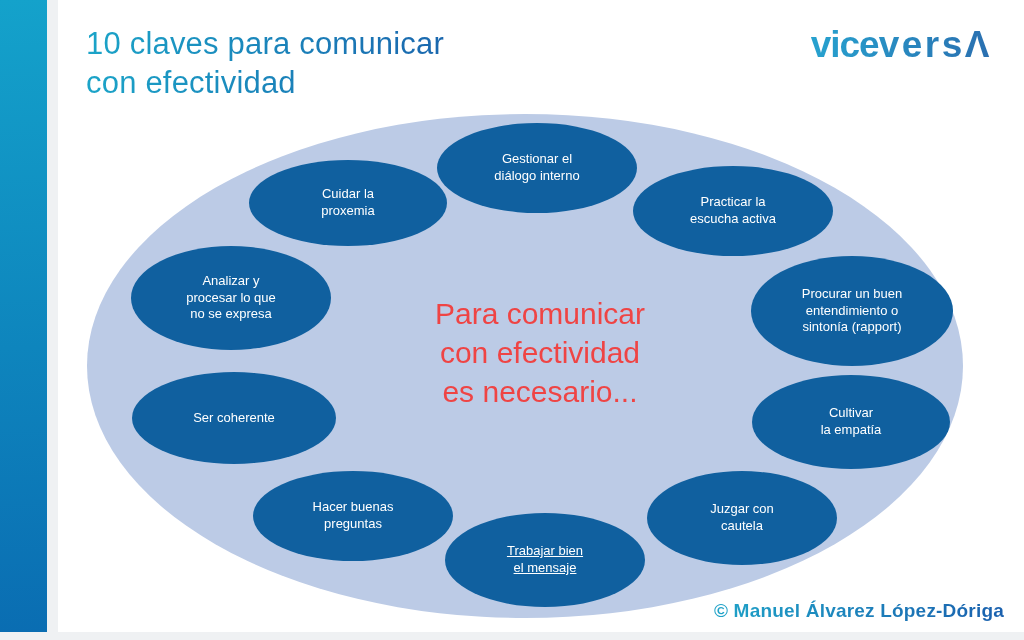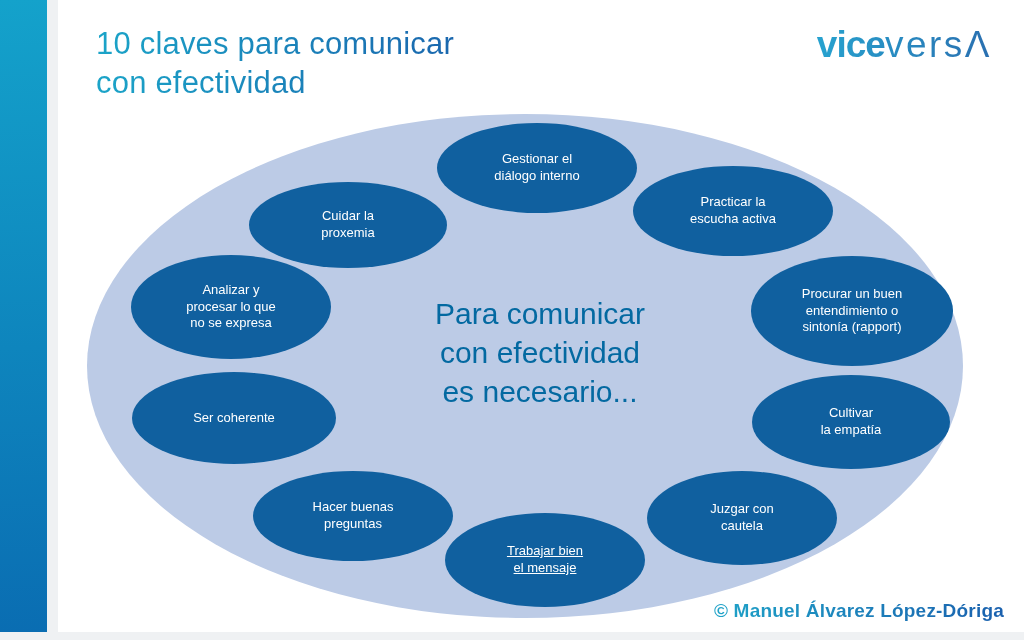--- a/index.html
+++ b/index.html
@@ -11,67 +11,67 @@
   
   .left-bar{
     position:absolute;left:0;top:0;width:47px;height:632px;
     background:linear-gradient(178deg,#14a2cb 0%,#0e85bd 55%,#0a6db2 100%);
   }
   .edge-v{position:absolute;left:47px;top:0;width:11px;height:632px;background:#eff1f3;}
   .edge-h{position:absolute;left:0;top:632px;width:1024px;height:8px;background:#eff1f3;}
 
   
   .title{
-    position:absolute;left:96px;top:24px;
+    position:absolute;left:86px;top:24px;
     font-size:31px;line-height:1.27;font-weight:500;letter-spacing:0.2px;
     white-space:pre-line;
     background:linear-gradient(90deg,#1ba4c8 0%,#1a67ae 100%);
     -webkit-background-clip:text;background-clip:text;color:transparent;
   }
 
   
   .logo{
     position:absolute;top:26px;right:32px;
     font-size:37px;line-height:1;
     background:linear-gradient(90deg,#27a2cf 0%,#2a6fb0 100%);
     -webkit-background-clip:text;background-clip:text;color:transparent;
     white-space:nowrap;
   }
   .logo .bold{font-weight:800;letter-spacing:-1px;text-align:right;}
-  .logo .light{font-weight:400;letter-spacing:2.5px;margin-top:28px;}
+  .logo .light{font-weight:700;letter-spacing:2.5px;margin-top:28px;}
 
   
   .stage{
     position:absolute;left:87px;top:114px;width:876px;height:504px;
     border-radius:50%;background:#bccbe6;
   }
   .center-text{
     position:absolute;left:340px;top:294px;width:400px;
     text-align:center;font-size:30px;line-height:1.3;font-weight:500;
-    color:#0369a1;white-space:pre-line;
+    color:#ef4444;white-space:pre-line;
   }
 
   
   .node{
     position:absolute;border-radius:50%;
     background:#10609f;color:#ffffff;
     display:flex;align-items:center;justify-content:center;
     text-align:center;font-size:13px;line-height:1.3;font-weight:500;
     white-space:pre-line;padding:0 8px;box-sizing:border-box;
   }
   .n0{left:437px;top:123px;width:200px;height:90px;}   
   .n1{left:633px;top:166px;width:200px;height:90px;}   
   .n2{left:751px;top:256px;width:202px;height:110px;}  
   .n3{left:752px;top:375px;width:198px;height:94px;}   
   .n4{left:647px;top:471px;width:190px;height:94px;}   
   .n5{left:445px;top:513px;width:200px;height:94px;text-decoration:underline;}   
   .n6{left:253px;top:471px;width:200px;height:90px;}   
   .n7{left:132px;top:372px;width:204px;height:92px;}   
-  .n8{left:131px;top:255px;width:200px;height:104px;}  
-  .n9{left:249px;top:182px;width:198px;height:86px;}   
+  .n8{left:131px;top:246px;width:200px;height:104px;}  
+  .n9{left:249px;top:160px;width:198px;height:86px;}   
 
   
   .credit{
     position:absolute;right:20px;top:600px;
     font-size:19px;font-weight:700;letter-spacing:0.2px;
     background:linear-gradient(90deg,#1fa3c8 0%,#1a60ae 100%);
     -webkit-background-clip:text;background-clip:text;color:transparent;
     white-space:nowrap;
   }
 </style>

